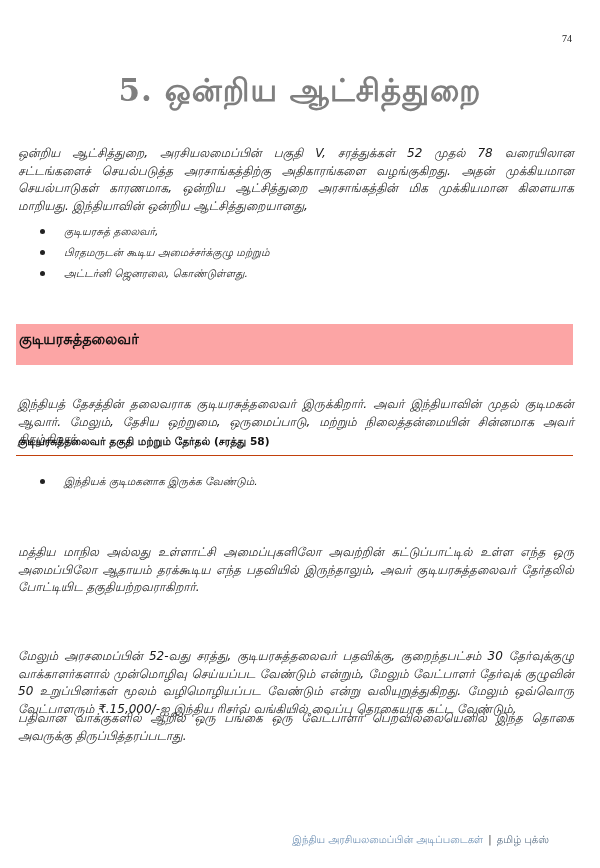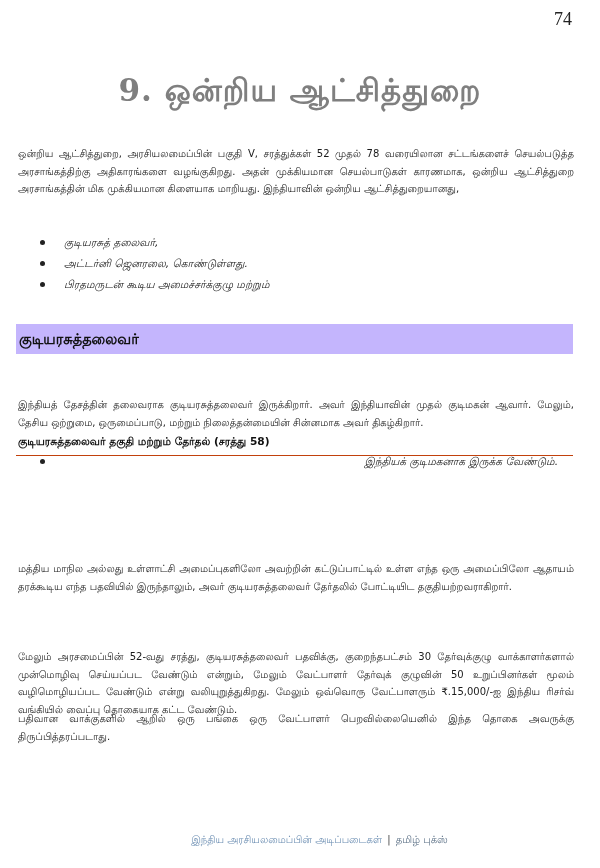--- a/index.html
+++ b/index.html
@@ -10,46 +10,47 @@
     body {
       width: 600px;
       height: 868px;
       position: relative;
       overflow: hidden;
       font-family: "DejaVu Sans", sans-serif;
       color: #1a1a1a;
     }
     .page-number {
       position: absolute;
-      top: 9px;
+      top: 33px;
       right: 28px;
       font-family: "Liberation Serif", serif;
-      font-size: 18px;
+      font-size: 10px;
       color: #222;
     }
     .chapter-title {
       position: absolute;
       top: 72px;
       left: 0;
       width: 600px;
       text-align: center;
       font-family: "DejaVu Serif", serif;
       font-weight: bold;
       font-size: 31px;
       color: #7f7f7f;
       letter-spacing: 1px;
       margin: 0;
     }
     .para {
       position: absolute;
       left: 18px;
       width: 556px;
-      font-size: 10px;
+      font-size: 12px;
       line-height: 17.5px;
       text-align: justify;
+      font-style: italic;
       margin: 0;
     }
     .bullets {
       position: absolute;
       left: 38px;
       width: 520px;
       margin: 0;
       padding: 0;
       list-style: none;
       font-size: 10.6px;
@@ -68,22 +69,22 @@
       width: 5px;
       height: 5px;
       border-radius: 50%;
       background: #222;
     }
     .section-bar {
       position: absolute;
       top: 324px;
       left: 16px;
       width: 557px;
-      height: 30px;
-      background: #c4b5fd;
+      height: 41px;
+      background: #fca5a5;
     }
     .section-bar h2 {
       margin: 0;
       padding-left: 3px;
       line-height: 30px;
       font-size: 14.5px;
       font-weight: bold;
       color: #111;
     }
     .subsection {
@@ -99,78 +100,78 @@
       font-size: 10.6px;
       font-weight: bold;
       color: #111;
       padding-left: 2px;
     }
     .footer {
       position: absolute;
       top: 834px;
       left: 0;
       width: 549px;
-      text-align: center;
+      text-align: right;
       padding-left: 90px;
       box-sizing: border-box;
       font-size: 10px;
       color: #6d8fb3;
     }
     .footer .sep {
       color: #444;
       margin: 0 2px;
     }
     .footer .publisher {
       color: #5a6f85;
     }
   </style>
 </head>
 <body>
 
 <div>
 
   <div class="page-number">74</div>
 
-  <h1 class="chapter-title">9. ஒன்றிய ஆட்சித்துறை</h1>
+  <h1 class="chapter-title">5. ஒன்றிய ஆட்சித்துறை</h1>
 
   <p class="para" style="top:145px;">ஒன்றிய ஆட்சித்துறை, அரசியலமைப்பின் பகுதி V, சரத்துக்கள் 52 முதல் 78 வரையிலான சட்டங்களைச் செயல்படுத்த அரசாங்கத்திற்கு அதிகாரங்களை வழங்குகிறது. அதன் முக்கியமான செயல்பாடுகள் காரணமாக, ஒன்றிய ஆட்சித்துறை அரசாங்கத்தின் மிக முக்கியமான கிளையாக மாறியது. இந்தியாவின் ஒன்றிய ஆட்சித்துறையானது,</p>
 
-  <ul class="bullets" style="top:232px;">
+  <ul class="bullets" style="top:221px;">
     <li>
       <span class="bullet-dot"></span>
       <span>குடியரசுத் தலைவர்,</span>
     </li>
     <li>
       <span class="bullet-dot"></span>
-      <span>அட்டர்னி ஜெனரலை, கொண்டுள்ளது.</span>
+      <span>பிரதமருடன் கூடிய அமைச்சர்க்குழு மற்றும்</span>
     </li>
     <li>
       <span class="bullet-dot"></span>
-      <span>பிரதமருடன் கூடிய அமைச்சர்க்குழு மற்றும்</span>
+      <span>அட்டர்னி ஜெனரலை, கொண்டுள்ளது.</span>
     </li>
   </ul>
 
   <div class="section-bar">
     <h2>குடியரசுத்தலைவர்</h2>
   </div>
 
   <p class="para" style="top:369px;margin-top:27px;">இந்தியத் தேசத்தின் தலைவராக குடியரசுத்தலைவர் இருக்கிறார். அவர் இந்தியாவின் முதல் குடிமகன் ஆவார். மேலும், தேசிய ஒற்றுமை, ஒருமைப்பாடு, மற்றும் நிலைத்தன்மையின் சின்னமாக அவர் திகழ்கிறார்.</p>
 
   <div class="subsection">
     <h3>குடியரசுத்தலைவர் தகுதி மற்றும் தேர்தல் (சரத்து 58)</h3>
   </div>
 
-  <ul class="bullets" style="top:451px;text-align:right;">
+  <ul class="bullets" style="top:471px;">
     <li>
       <span class="bullet-dot"></span>
       <span>இந்தியக் குடிமகனாக இருக்க வேண்டும்.</span>
     </li>
   </ul>
 
-  <p class="para" style="top:544px;margin-top:16px;">மத்திய மாநில அல்லது உள்ளாட்சி அமைப்புகளிலோ அவற்றின் கட்டுப்பாட்டில் உள்ள எந்த ஒரு அமைப்பிலோ ஆதாயம் தரக்கூடிய எந்த பதவியில் இருந்தாலும், அவர் குடியரசுத்தலைவர் தேர்தலில் போட்டியிட தகுதியற்றவராகிறார்.</p>
+  <p class="para" style="top:544px;">மத்திய மாநில அல்லது உள்ளாட்சி அமைப்புகளிலோ அவற்றின் கட்டுப்பாட்டில் உள்ள எந்த ஒரு அமைப்பிலோ ஆதாயம் தரக்கூடிய எந்த பதவியில் இருந்தாலும், அவர் குடியரசுத்தலைவர் தேர்தலில் போட்டியிட தகுதியற்றவராகிறார்.</p>
 
   <p class="para" style="top:648px;">மேலும் அரசமைப்பின் 52-வது சரத்து, குடியரசுத்தலைவர் பதவிக்கு, குறைந்தபட்சம் 30 தேர்வுக்குழு வாக்காளர்களால் முன்மொழிவு செய்யப்பட வேண்டும் என்றும், மேலும் வேட்பாளர் தேர்வுக் குழுவின் 50 உறுப்பினர்கள் மூலம் வழிமொழியப்பட வேண்டும் என்று வலியுறுத்துகிறது. மேலும் ஒவ்வொரு வேட்பாளரும் ₹.15,000/-ஐ இந்திய ரிசர்வ் வங்கியில் வைப்பு தொகையாக கட்ட வேண்டும்.</p>
 
   <p class="para" style="top:710px;">பதிவான வாக்குகளில் ஆறில் ஒரு பங்கை ஒரு வேட்பாளர் பெறவில்லையெனில் இந்த தொகை அவருக்கு திருப்பித்தரப்படாது.</p>
 
   <div class="footer">
     <span>இந்திய அரசியலமைப்பின் அடிப்படைகள்</span>
     <span class="sep">|</span>
     <span class="publisher">தமிழ் புக்ஸ்</span>
   </div>

